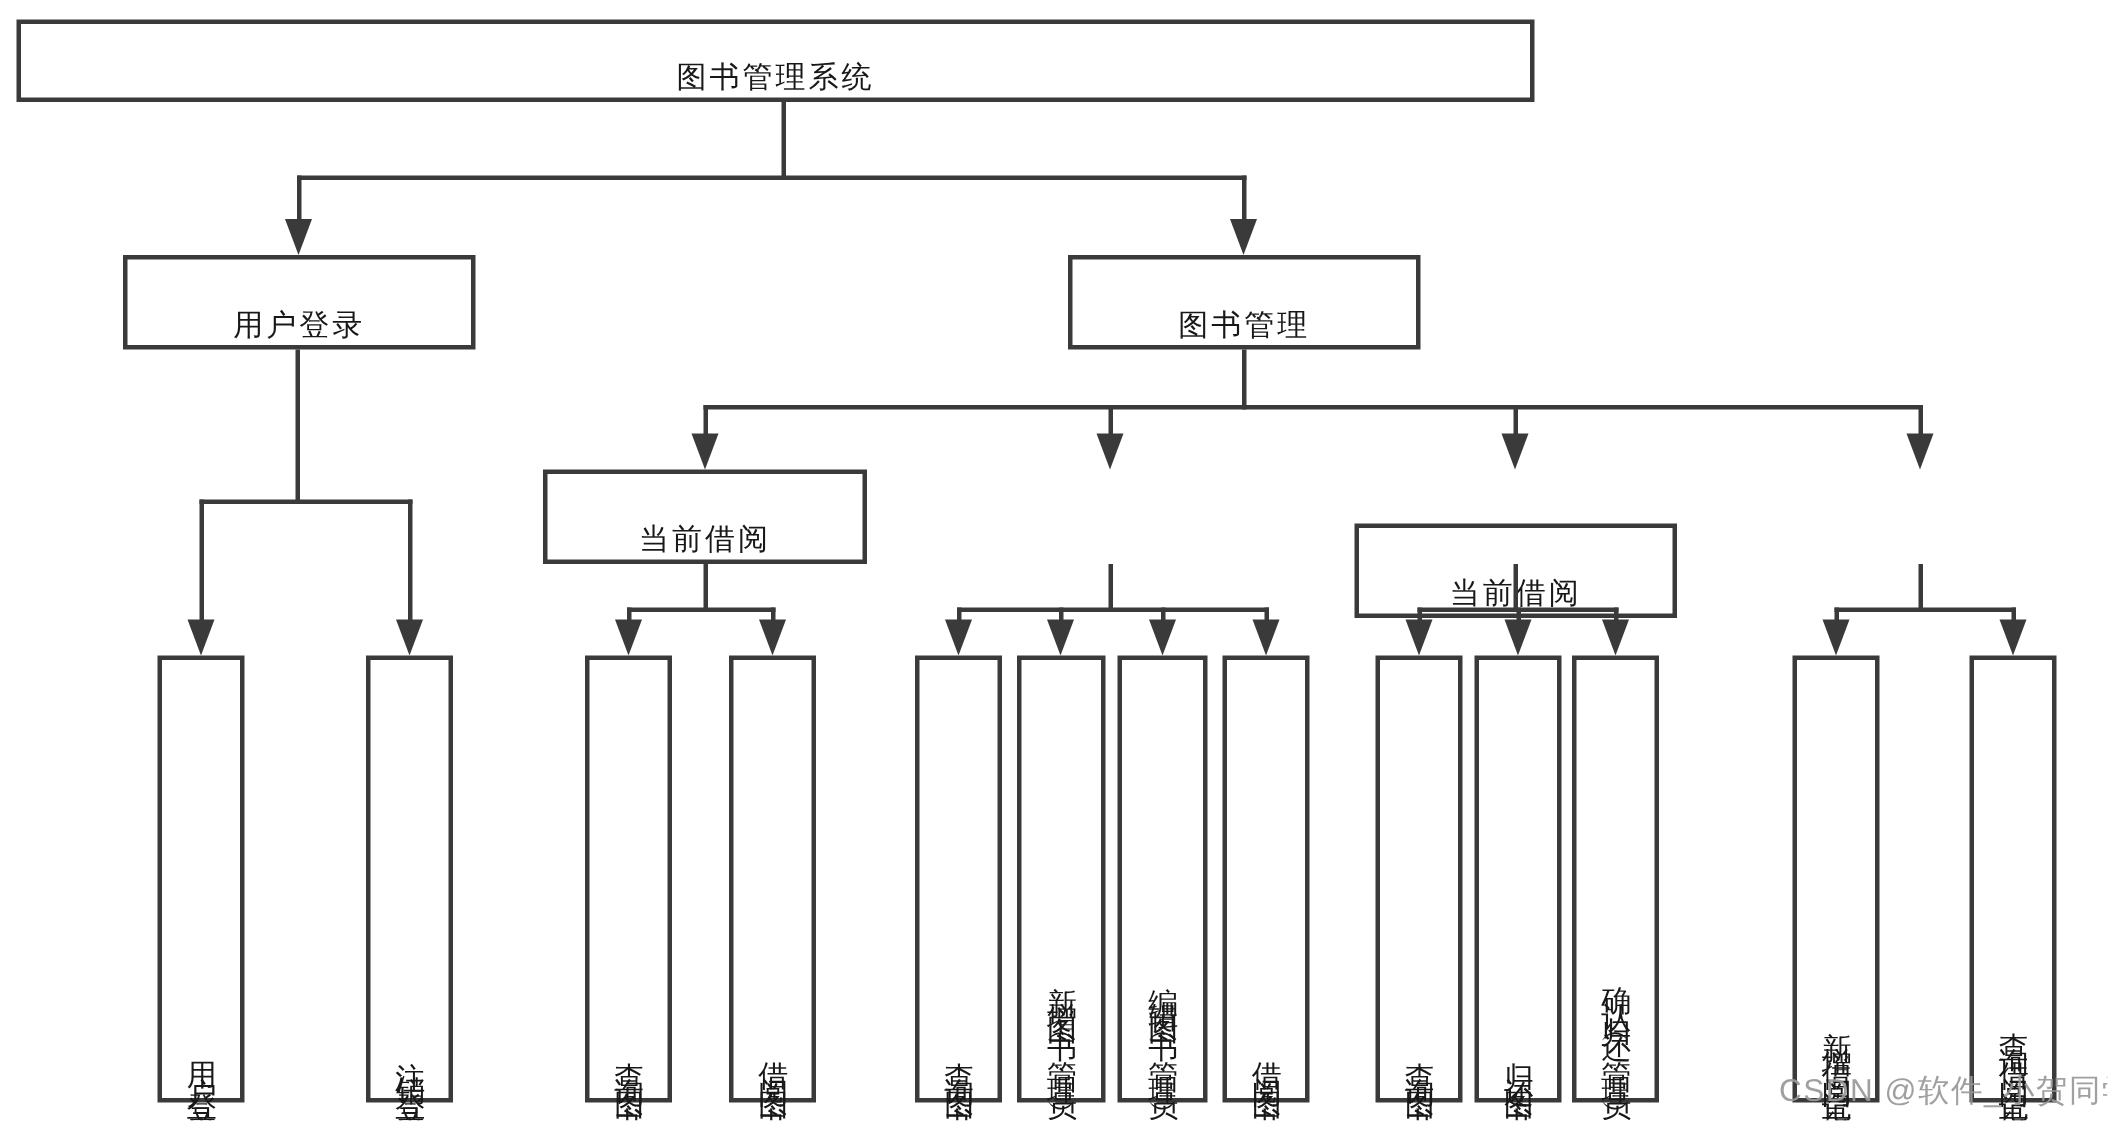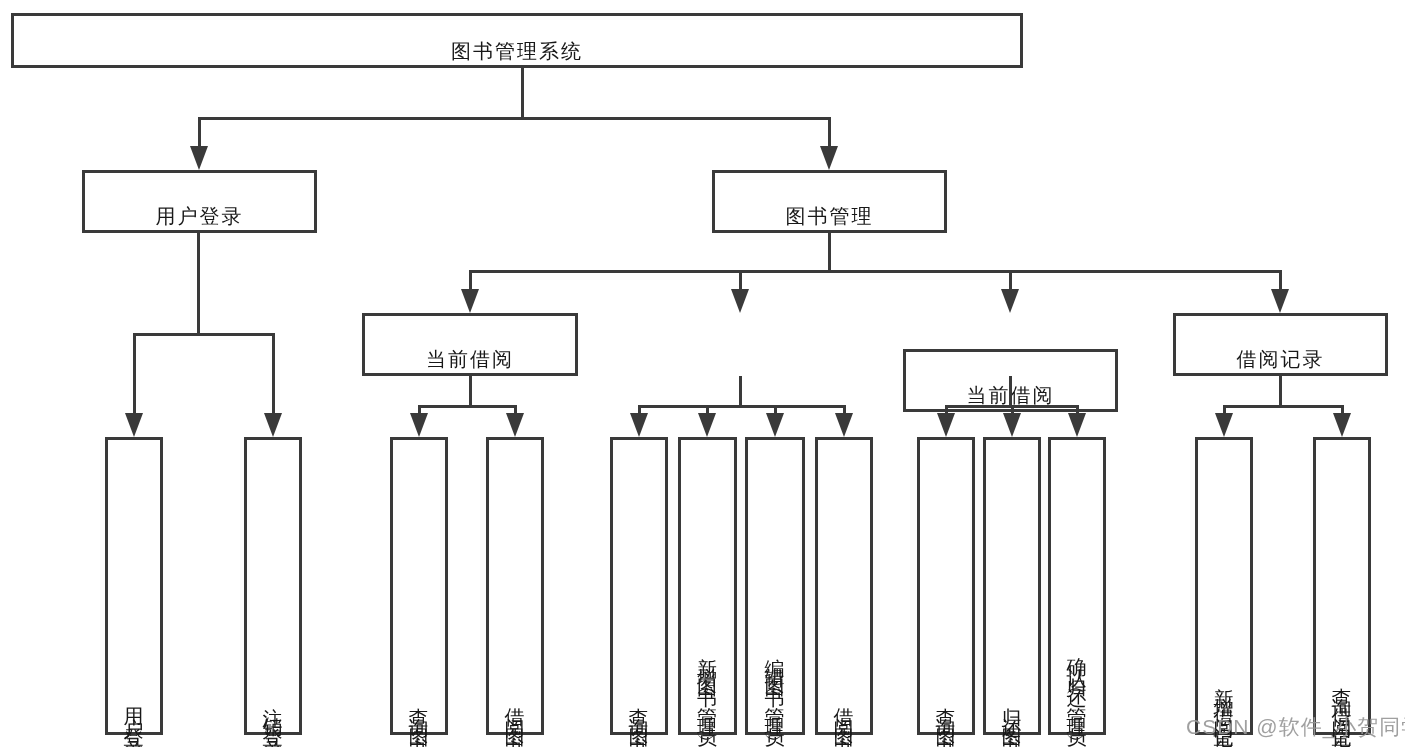--- a/index.html
+++ b/index.html
@@ -94,23 +94,20 @@
   <div class="arrow" style="left:1001px;top:289px;"></div>
   <div class="line" style="left:1279px;top:270px;width:3px;height:22px;"></div>
   <div class="arrow" style="left:1271px;top:289px;"></div>
 
   <div class="node" style="left:362px;top:313px;width:216px;height:63px;">
     <span class="h-label">当前借阅</span>
   </div>
   <div class="node" style="left:903px;top:313px;width:215px;height:63px;margin-top:36px;">
     <span class="h-label">当前借阅</span>
   </div>
-  <div class="node" style="left:1173px;top:313px;width:215px;height:63px;">
-    <span class="h-label">借阅记录</span>
-  </div>
 
   <div class="line" style="left:469px;top:376px;width:3px;height:31px;"></div>
   <div class="line" style="left:418px;top:405px;width:99px;height:3px;"></div>
   <div class="line" style="left:418px;top:405px;width:3px;height:12px;"></div>
   <div class="arrow" style="left:410px;top:413px;"></div>
   <div class="line" style="left:514px;top:405px;width:3px;height:12px;"></div>
   <div class="arrow" style="left:506px;top:413px;"></div>
 
   <div class="line" style="left:739px;top:376px;width:3px;height:31px;"></div>
   <div class="line" style="left:638px;top:405px;width:208px;height:3px;"></div>

